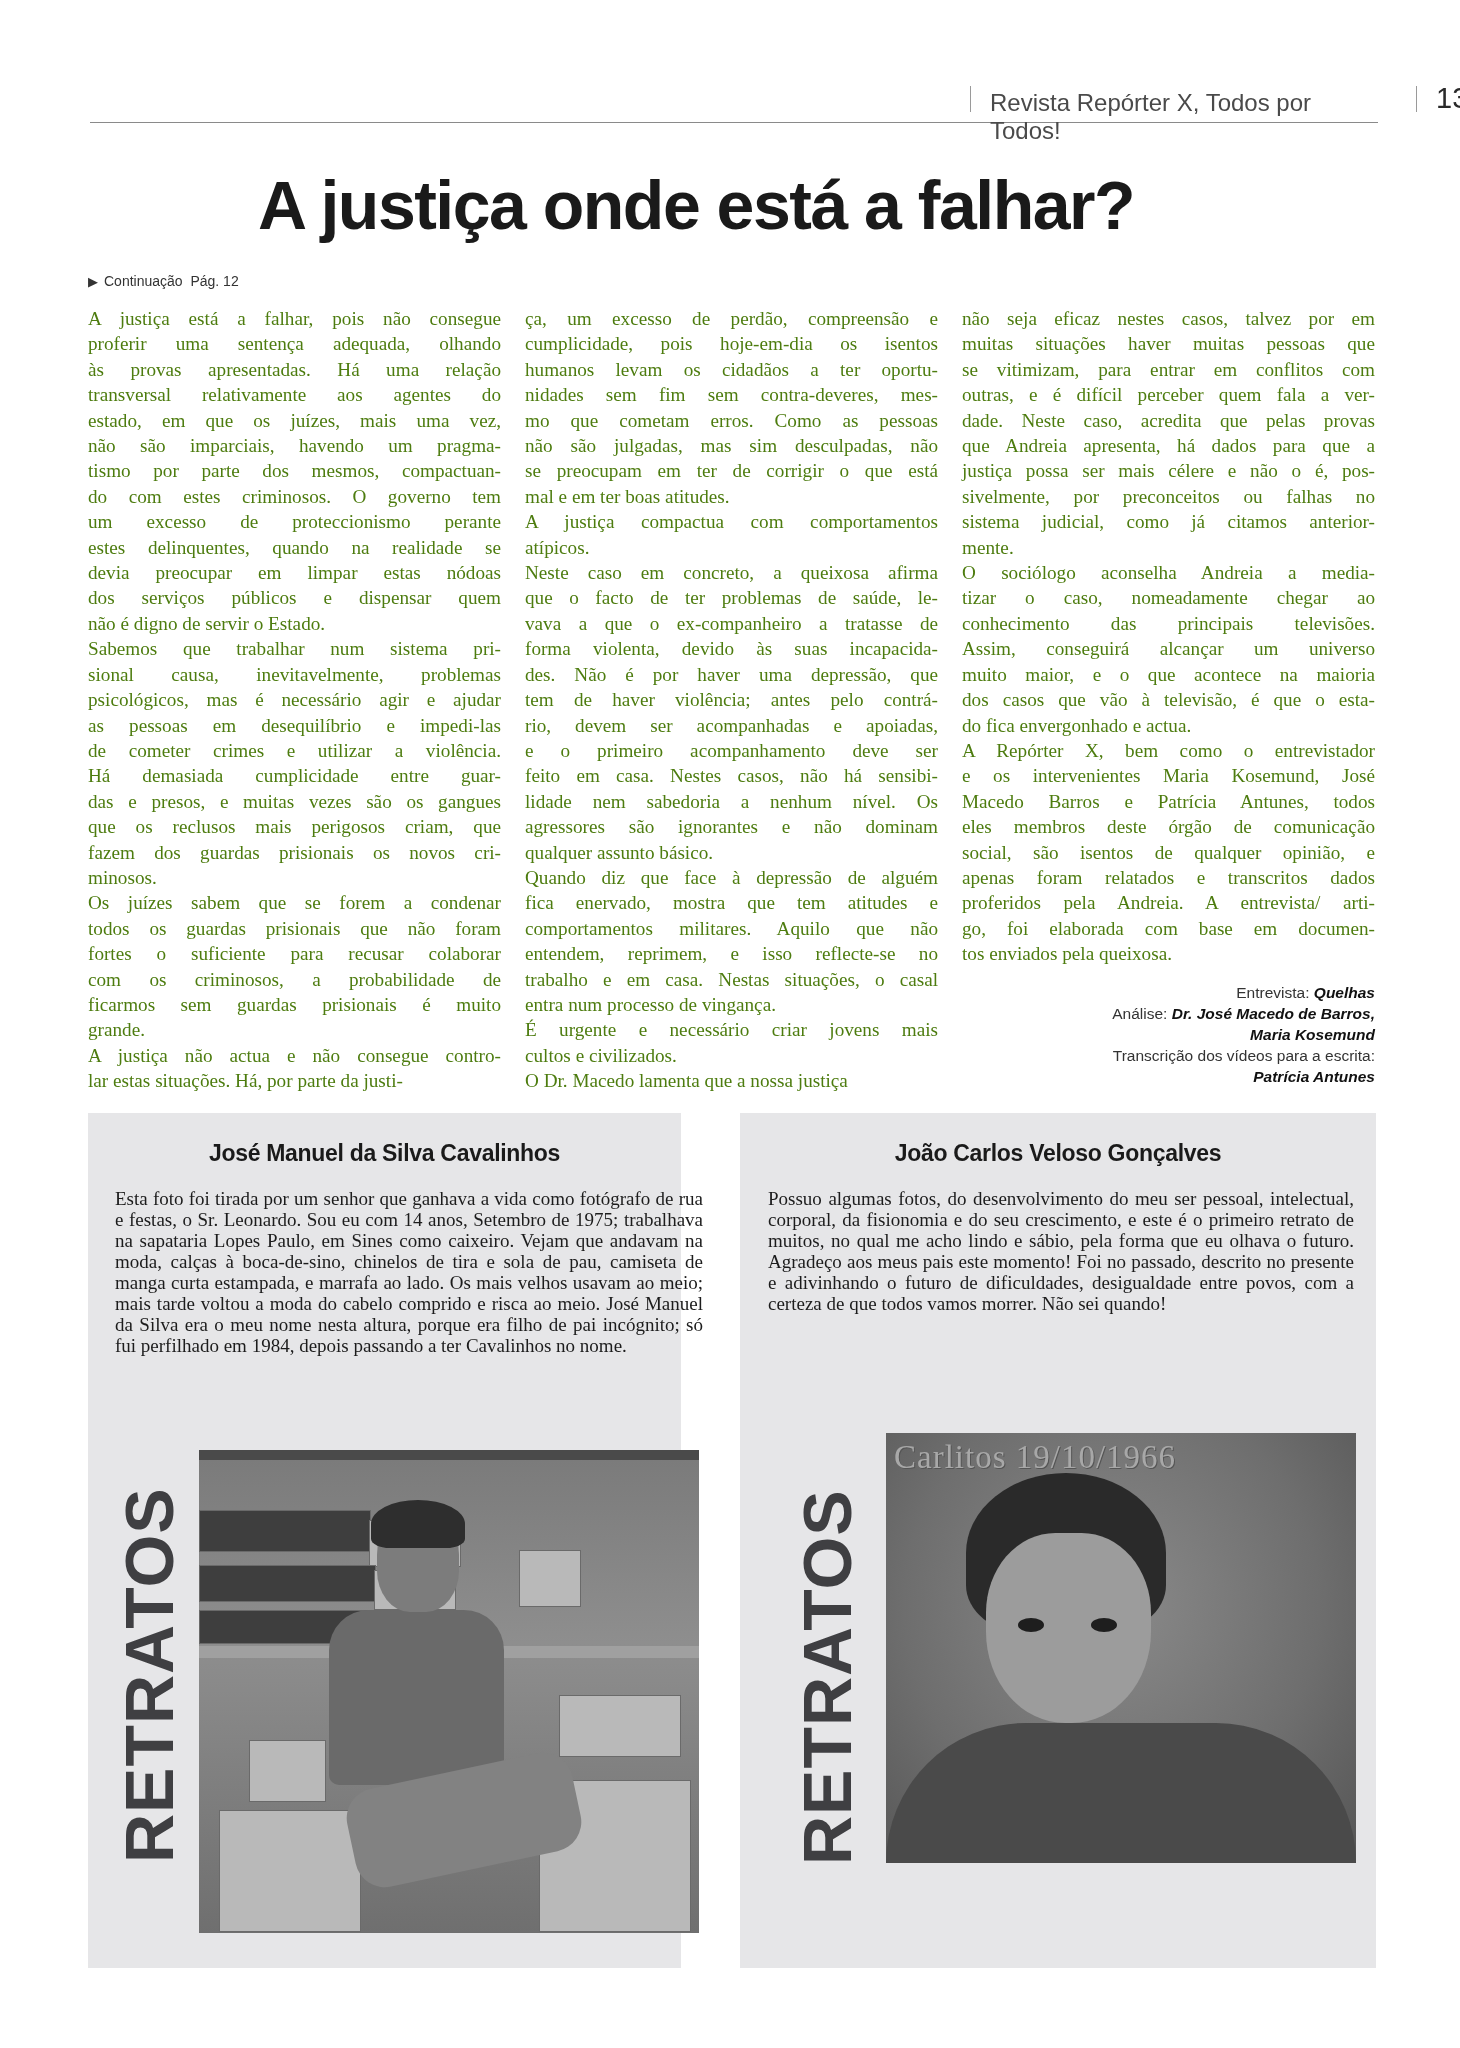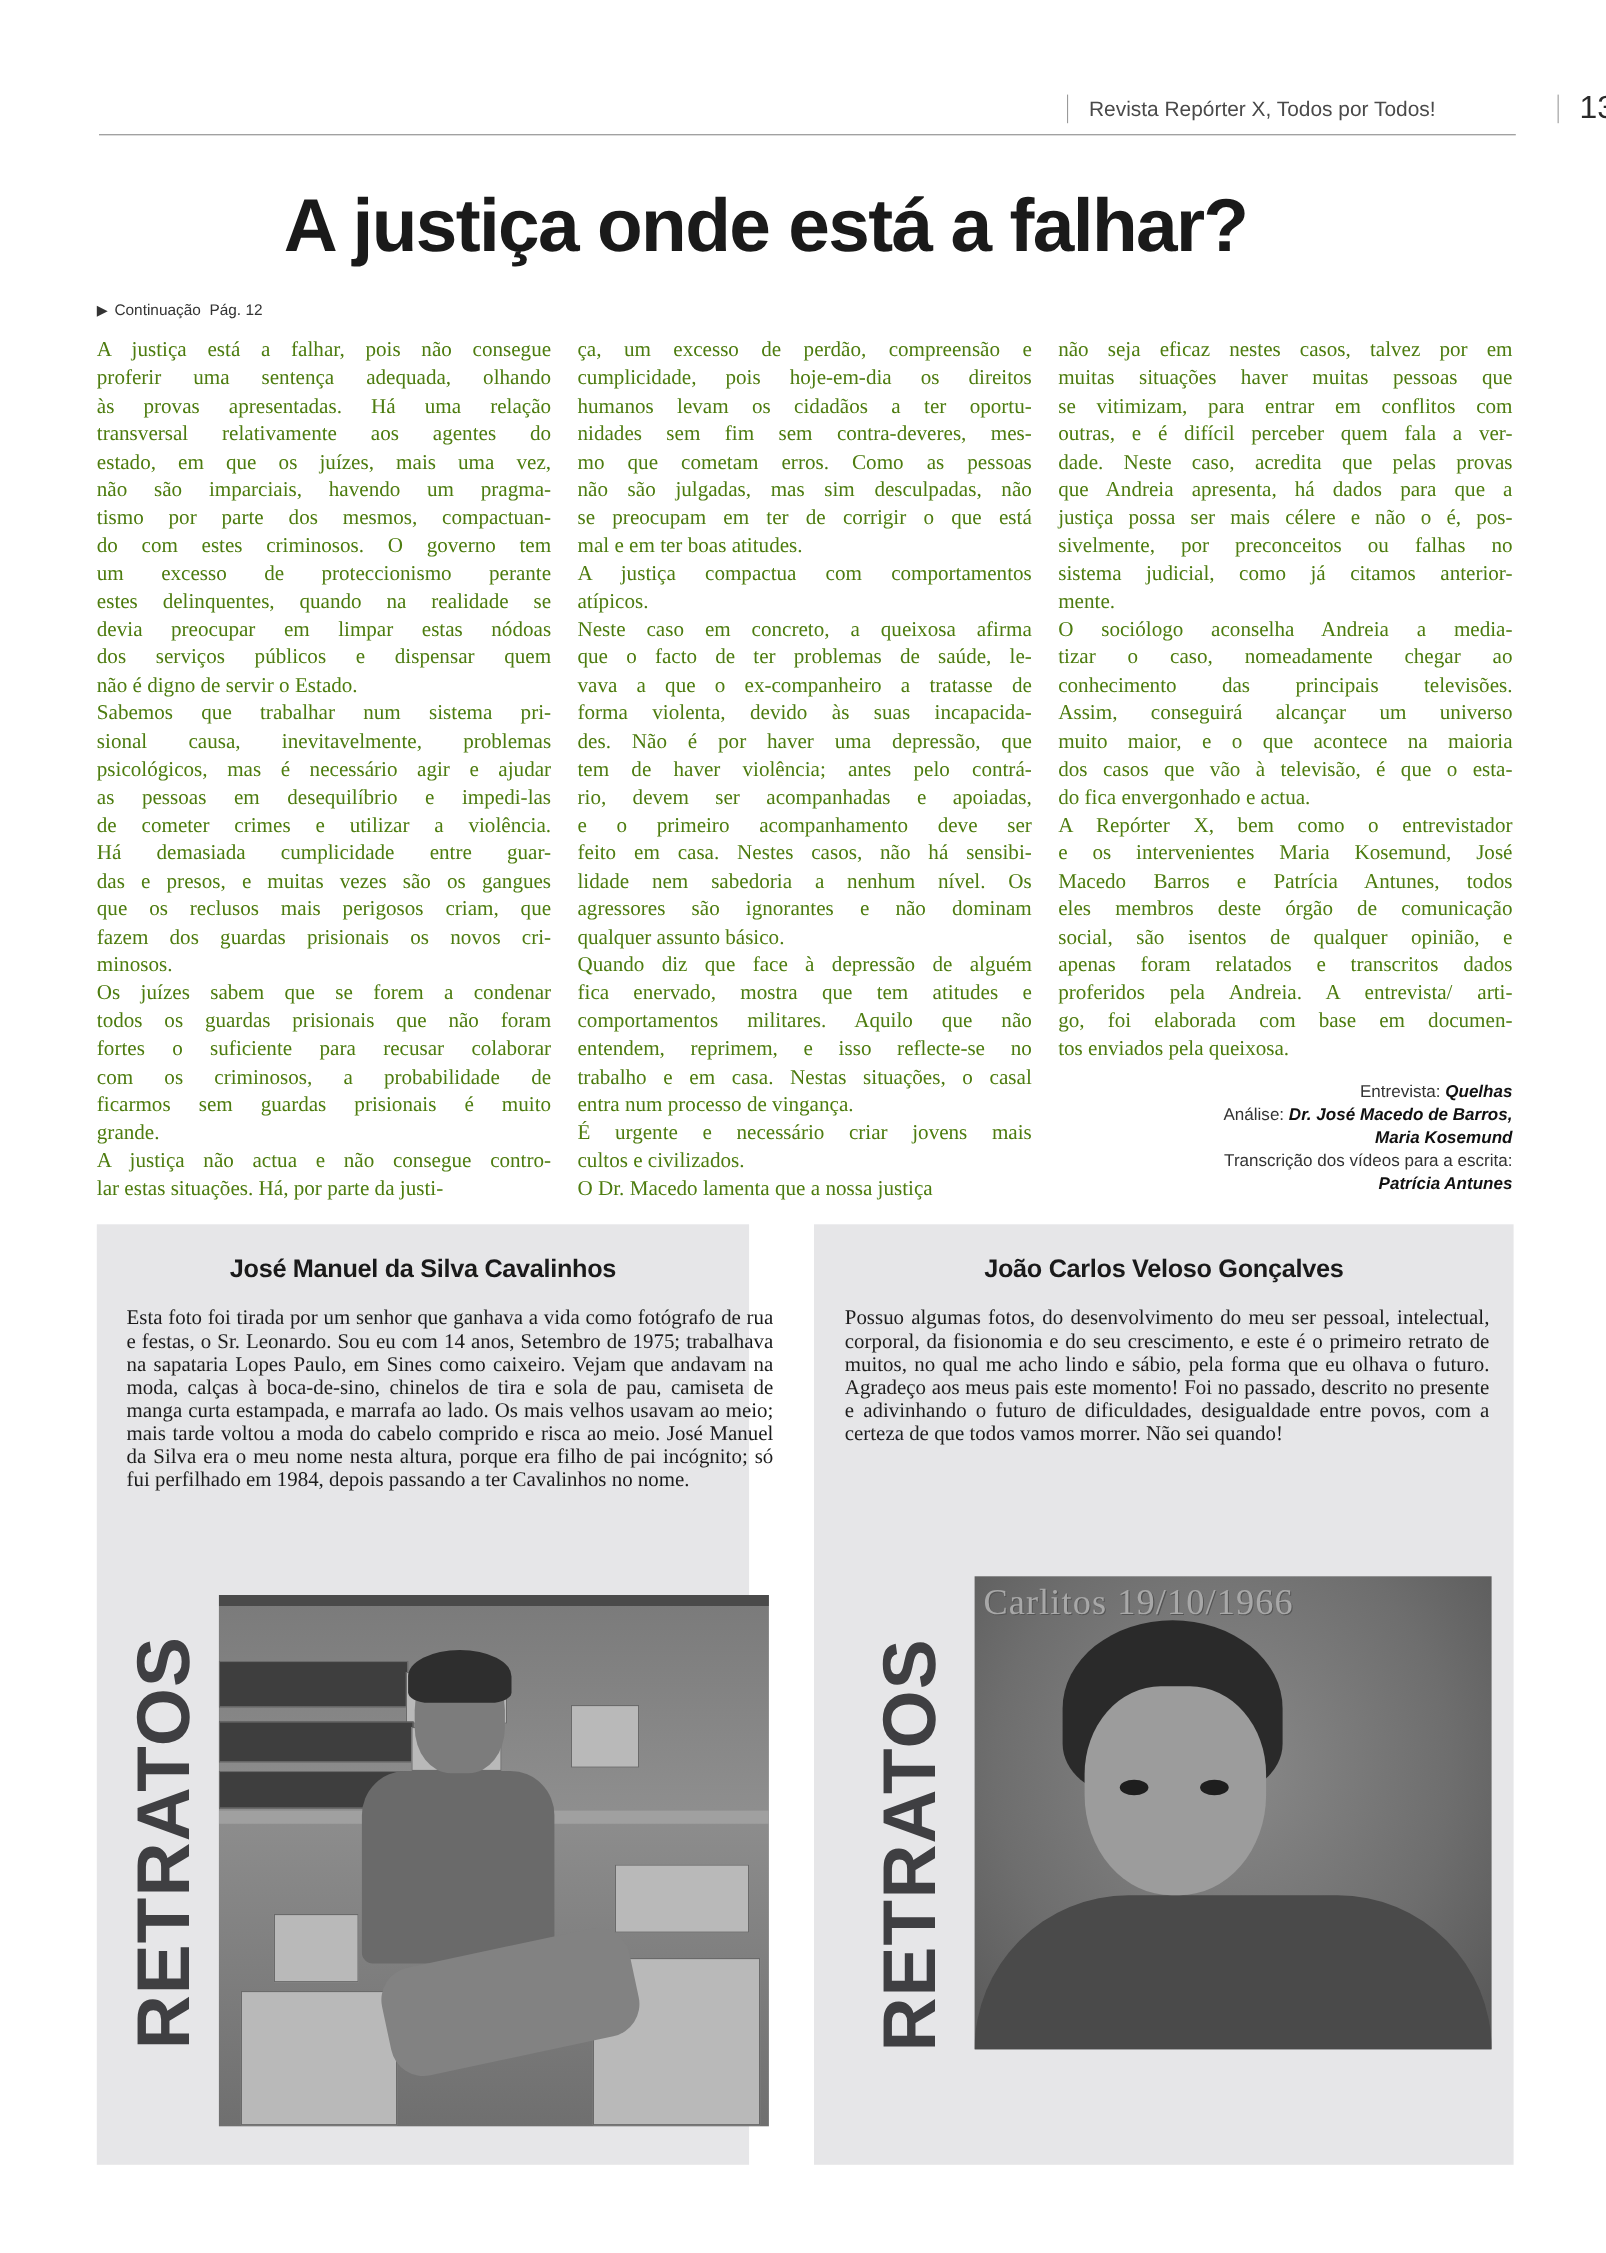--- a/index.html
+++ b/index.html
@@ -3,21 +3,21 @@
   <meta charset="utf-8">
   <style>
     html, body { margin: 0; padding: 0; background: #ffffff; }
     body { width: 1460px; height: 2048px; position: relative; overflow: hidden; color: #1c1c1c; }
     .sans { font-family: "Liberation Sans", "DejaVu Sans", sans-serif; }
     .serif { font-family: "Liberation Serif", "DejaVu Serif", serif; }
 
     
     .running-header { position: absolute; left: 90px; top: 80px; width: 1288px; height: 42px; border-bottom: 1.5px solid #8a8a8a; }
     .rh-sep1 { position: absolute; left: 880px; top: 6px; width: 1px; height: 26px; background: #9a9a9a; }
-    .rh-pub { position: absolute; left: 900px; top: 9px; font-size: 19px; color: #4a4a4a; }
+    .rh-pub { position: absolute; left: 900px; top: 9px; font-size: 24px; color: #4a4a4a; }
     .rh-sep2 { position: absolute; left: 1326px; top: 6px; width: 1px; height: 26px; background: #9a9a9a; }
     .rh-page { position: absolute; left: 1346px; top: 2px; font-size: 29px; color: #2a2a2a; }
 
     
     .title { position: absolute; left: 0; width: 1392px; top: 166px; text-align: center; font-size: 68px; font-weight: 700; letter-spacing: -1.5px; color: #1a1a1a; }
 
     .continuation { position: absolute; left: 88px; top: 273px; font-size: 14px; color: #333; }
     .continuation .tri { font-size: 13px; margin-right: 6px; }
 
     
@@ -108,21 +108,21 @@
     <span class="line">todos os guardas prisionais que não foram</span>
     <span class="line">fortes o suficiente para recusar colaborar</span>
     <span class="line">com os criminosos, a probabilidade de</span>
     <span class="line">ficarmos sem guardas prisionais é muito</span>
     <span class="line last">grande.</span>
     <span class="line">A justiça não actua e não consegue contro-</span>
     <span class="line last">lar estas situações. Há, por parte da justi-</span>
   </div>
 <div class="col col2 serif">
     <span class="line">ça, um excesso de perdão, compreensão e</span>
-    <span class="line">cumplicidade, pois hoje-em-dia os direitos</span>
+    <span class="line">cumplicidade, pois hoje-em-dia os isentos</span>
     <span class="line">humanos levam os cidadãos a ter oportu-</span>
     <span class="line">nidades sem fim sem contra-deveres, mes-</span>
     <span class="line">mo que cometam erros. Como as pessoas</span>
     <span class="line">não são julgadas, mas sim desculpadas, não</span>
     <span class="line">se preocupam em ter de corrigir o que está</span>
     <span class="line last">mal e em ter boas atitudes.</span>
     <span class="line">A justiça compactua com comportamentos</span>
     <span class="line last">atípicos.</span>
     <span class="line">Neste caso em concreto, a queixosa afirma</span>
     <span class="line">que o facto de ter problemas de saúde, le-</span>

